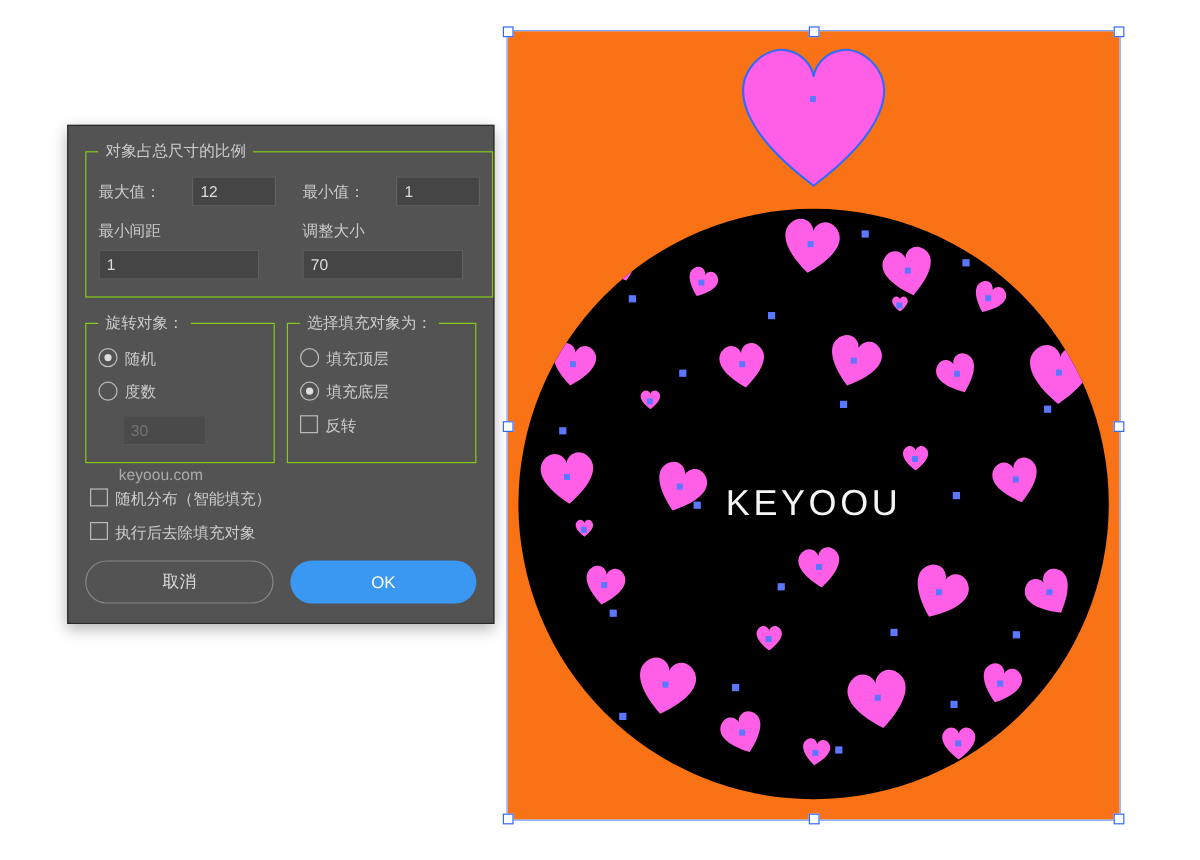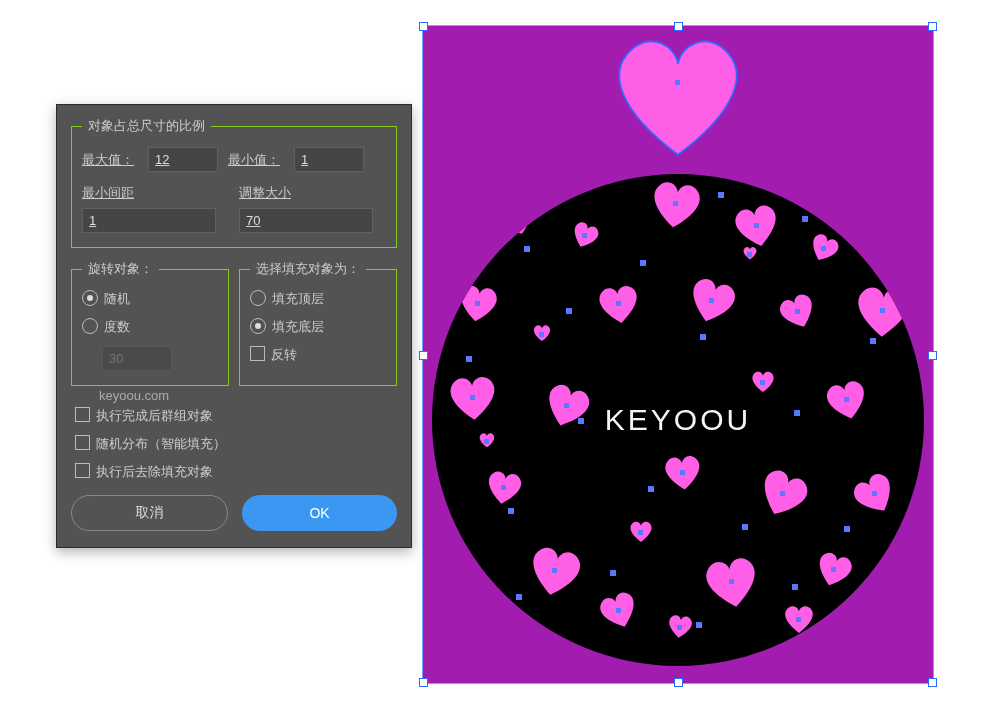--- a/index.html
+++ b/index.html
@@ -55,23 +55,22 @@
   }
   legend {
     padding: 0 6px;
     color: #ccc;
     font-size: 13px;
   }
 
   .row {
     display: flex;
     align-items: center;
-    gap: 10px;
+    gap: 22px;
     margin-bottom: 12px;
-    text-decoration: underline;
   }
   .row:last-child { margin-bottom: 0; }
   .row label.fl {
     min-width: 56px;
     color: #ccc;
   }
   .row input[type=text] {
     background: #454545;
     border: 1px solid #606060;
     color: #ddd;
@@ -140,21 +139,21 @@
   }
   .btn-ok{
     background:#3a97f2;color:#fff;
   }
 
   
   .artboard{
     position:absolute;
     left:423px; top:26px;
     width:510px; height:657px;
-    background:#a21caf;
+    background:#f97316;
     outline:1px solid #7aa3ff;
   }
   .handle{
     position:absolute;width:7px;height:7px;background:#fff;
     border:1px solid #2d6bff;
   }
   .h-tl{left:-4px;top:-4px}
   .h-tr{right:-4px;top:-4px}
   .h-bl{left:-4px;bottom:-4px}
   .h-br{right:-4px;bottom:-4px}
@@ -246,24 +245,20 @@
         <div class="check-line">
           <span class="checkbox"></span>
           <span>反转</span>
         </div>
       </fieldset>
     </div>
 
     <div class="watermark">keyoou.com</div>
 
     <div class="check-list">
-      <div class="check-line">
-        <span class="checkbox"></span>
-        <span>执行完成后群组对象</span>
-      </div>
       <div class="check-line">
         <span class="checkbox"></span>
         <span>随机分布（智能填充）</span>
       </div>
       <div class="check-line">
         <span class="checkbox"></span>
         <span>执行后去除填充对象</span>
       </div>
     </div>
 

